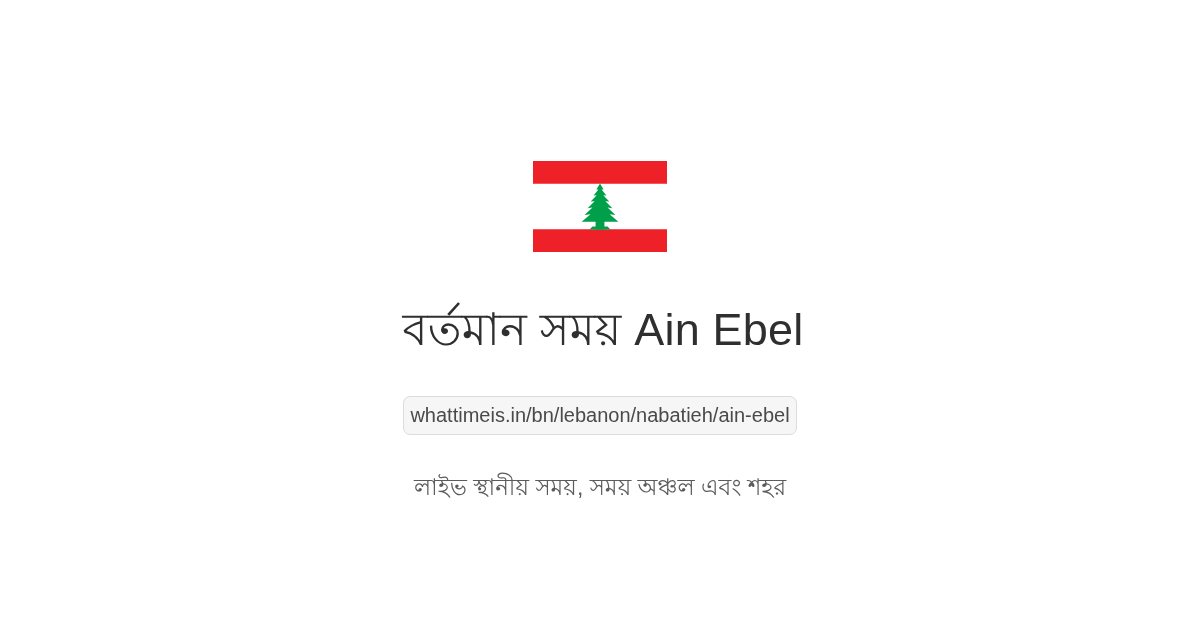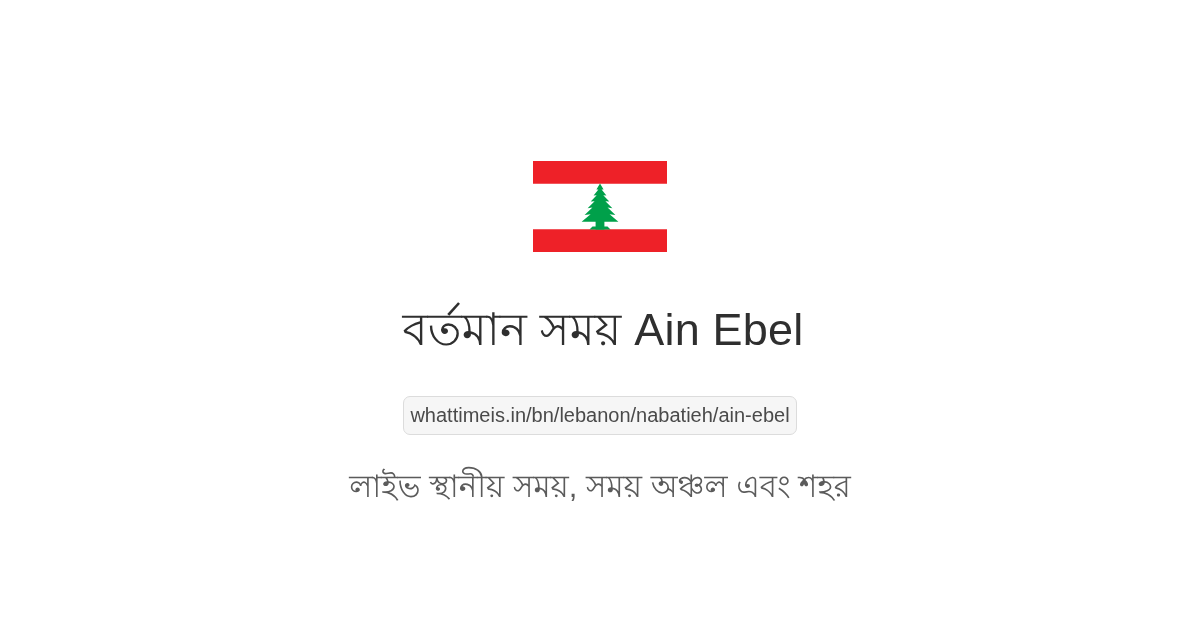--- a/index.html
+++ b/index.html
@@ -84,21 +84,21 @@
     white-space: nowrap;
   }
 
   
   .subtitle {
     position: absolute;
     left: 0;
     top: 464px;
     width: 1200px;
     text-align: center;
-    font-size: 31px;
+    font-size: 23px;
     line-height: 46px;
     font-weight: 400;
     color: #5b5b5b;
     white-space: nowrap;
   }
 </style>
 </head>
 <body>
 
 <div class="page">

